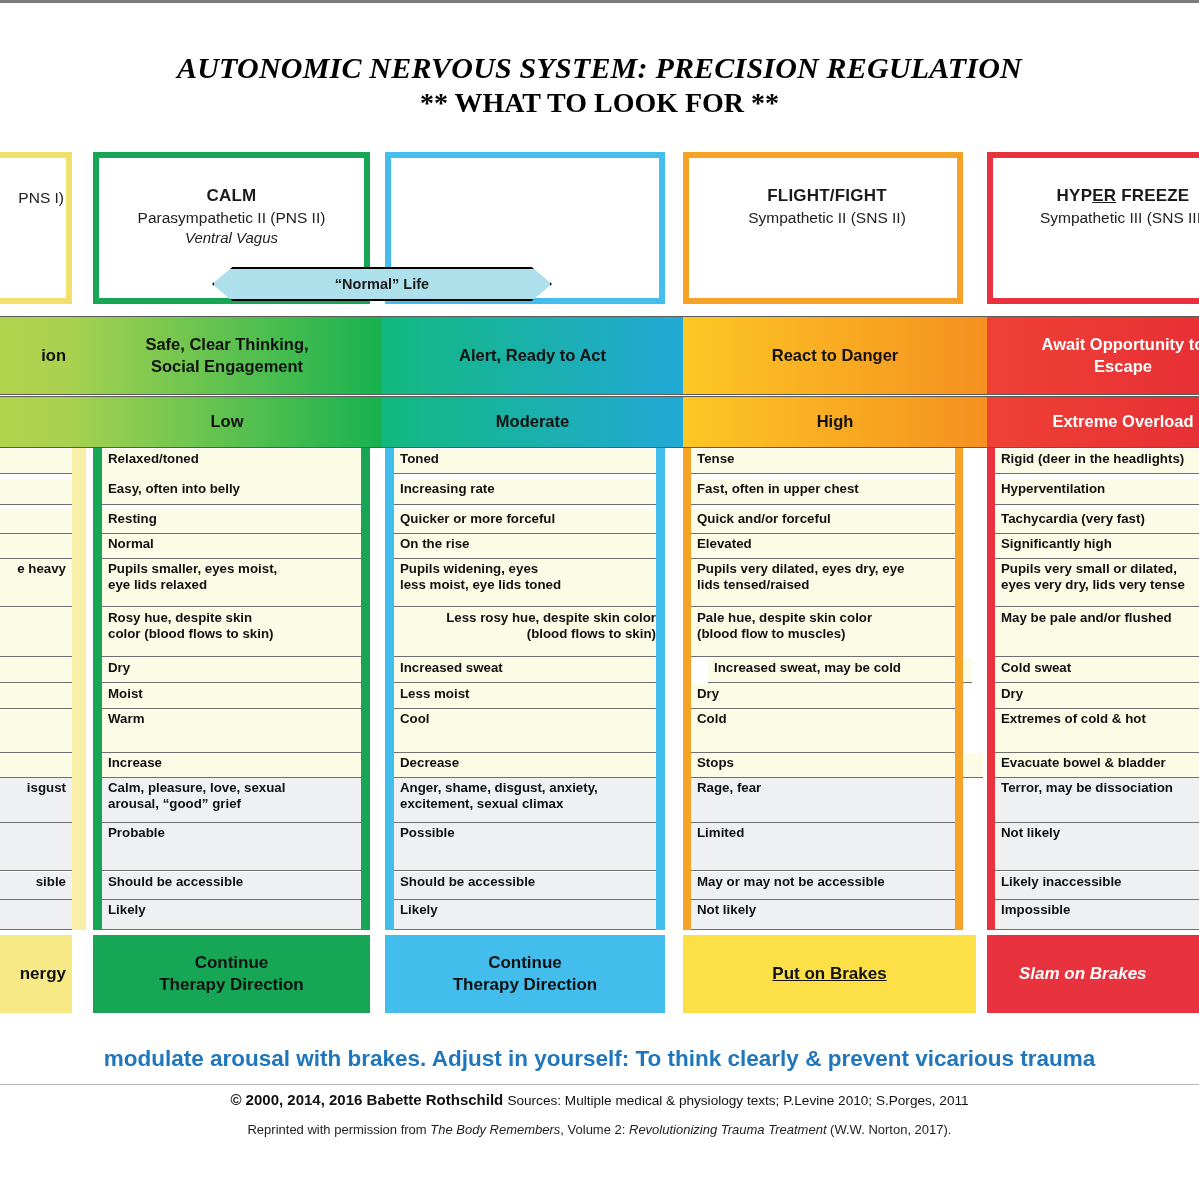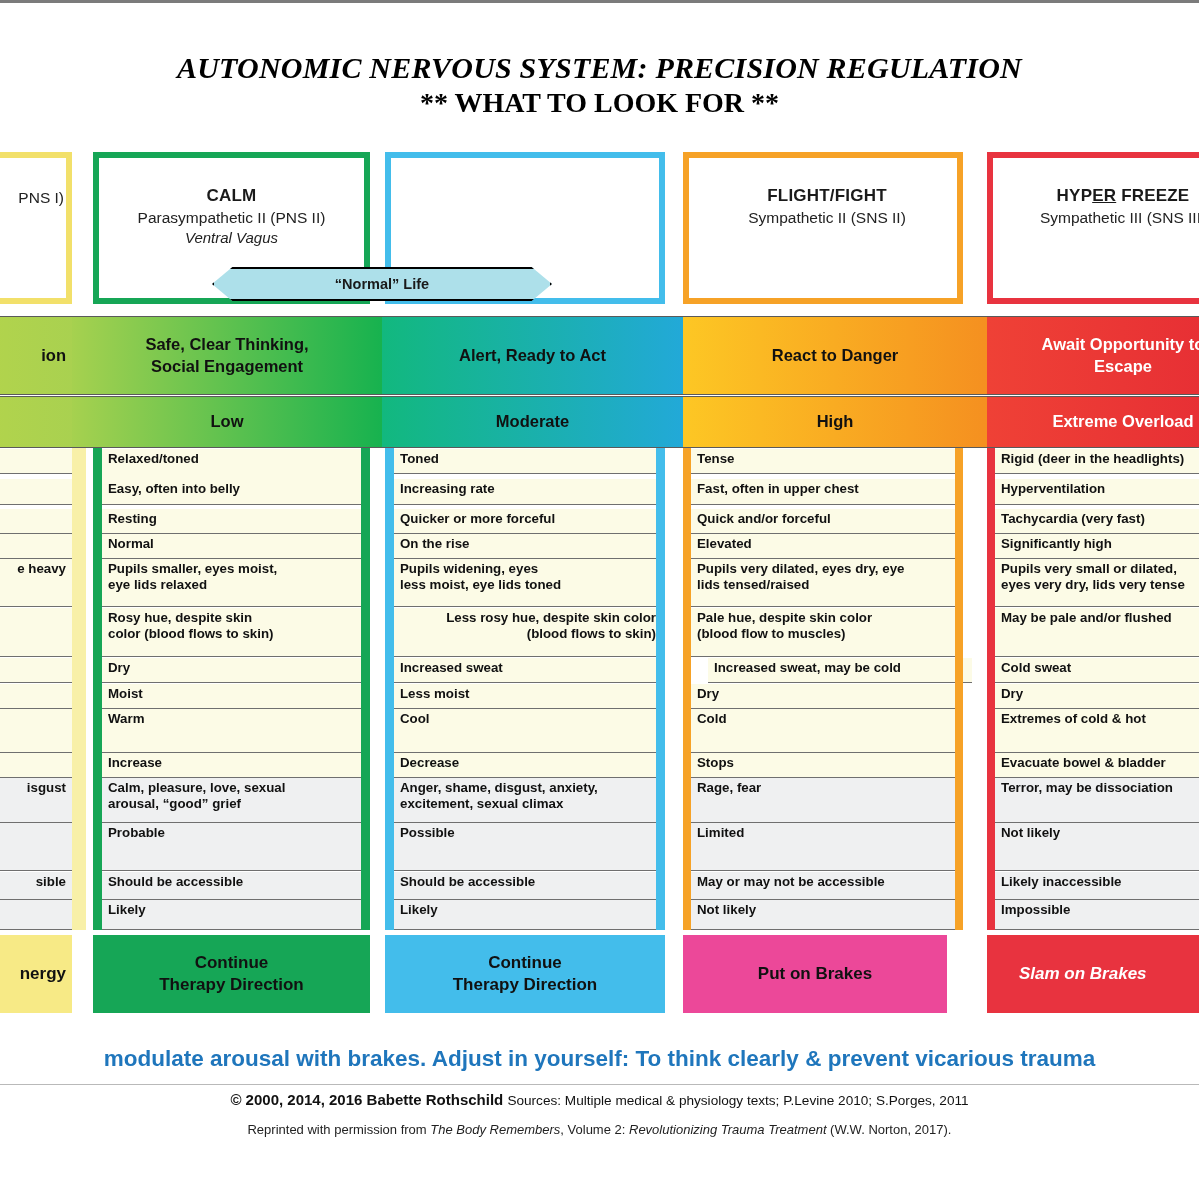--- a/index.html
+++ b/index.html
@@ -212,21 +212,21 @@
       <div class="cell gray" style="left: 394px; top: 900px; width: 262px; height: 30px;">Likely</div>
       <div class="cell cream" style="left: 691px; top: 449px; width: 264px; height: 25px;">Tense</div>
       <div class="cell cream" style="left: 691px; top: 479px; width: 264px; height: 26px;">Fast, often in upper chest</div>
       <div class="cell cream" style="left: 691px; top: 509px; width: 264px; height: 25px;">Quick and/or forceful</div>
       <div class="cell cream" style="left: 691px; top: 534px; width: 264px; height: 25px;">Elevated</div>
       <div class="cell cream two" style="left: 691px; top: 559px; width: 264px; height: 48px;">Pupils very dilated, eyes dry, eye<br>lids tensed/raised</div>
       <div class="cell cream two" style="left: 691px; top: 608px; width: 264px; height: 49px;">Pale hue, despite skin color<br>(blood flow to muscles)</div>
       <div class="cell cream" style="left: 691px; top: 658px; width: 264px; height: 25px; margin-left: 17px;">Increased sweat, may be cold</div>
       <div class="cell cream" style="left: 691px; top: 684px; width: 264px; height: 25px;">Dry</div>
       <div class="cell cream" style="left: 691px; top: 709px; width: 264px; height: 44px;">Cold</div>
-      <div class="cell cream" style="left: 691px; top: 753px; width: 264px; height: 25px;">Stops</div>
+      <div class="cell cream" style="left: 691px; top: 753px; width: 292px; height: 25px;">Stops</div>
       <div class="cell gray" style="left: 691px; top: 778px; width: 264px; height: 45px;">Rage, fear</div>
       <div class="cell gray" style="left: 691px; top: 823px; width: 264px; height: 48px;">Limited</div>
       <div class="cell gray" style="left: 691px; top: 872px; width: 264px; height: 28px;">May or may not be accessible</div>
       <div class="cell gray" style="left: 691px; top: 900px; width: 264px; height: 30px;">Not likely</div>
       <div class="cell cream" style="left: 995px; top: 449px; width: 264px; height: 25px;">Rigid (deer in the headlights)</div>
       <div class="cell cream" style="left: 995px; top: 479px; width: 264px; height: 26px;">Hyperventilation</div>
       <div class="cell cream" style="left: 995px; top: 509px; width: 264px; height: 25px;">Tachycardia (very fast)</div>
       <div class="cell cream" style="left: 995px; top: 534px; width: 264px; height: 25px;">Significantly high</div>
       <div class="cell cream two" style="left: 995px; top: 559px; width: 264px; height: 48px;">Pupils very small or dilated,<br>eyes very dry, lids very tense</div>
       <div class="cell cream" style="left: 995px; top: 608px; width: 264px; height: 49px;">May be pale and/or flushed</div>
@@ -251,21 +251,21 @@
 
   <div class="action" style="left:-60px; top:935px; width:132px; height:78px; background:#f7ea86; justify-content:flex-end; padding-right:6px;">
     <span>nergy</span>
   </div>
   <div class="action" style="left:93px; top:935px; width:277px; height:78px; background:#16a656;">
     <span>Continue<br>Therapy Direction</span>
   </div>
   <div class="action" style="left:385px; top:935px; width:280px; height:78px; background:#43bdeb;">
     <span>Continue<br>Therapy Direction</span>
   </div>
-  <div class="action" style="left:683px; top:935px; width:264px; height:78px; background:#ec4899;">
+  <div class="action" style="left:683px; top:935px; width:293px; height:78px; background:#fde047;text-decoration:underline;">
     <span>Put on Brakes</span>
   </div>
   <div class="action white" style="left:987px; top:935px; width:272px; height:78px; background:#e8333f; justify-content:flex-start; padding-left:32px;">
     <span>Slam on Brakes</span>
   </div>
 
   <div class="tagline">modulate arousal with brakes. Adjust in yourself: To think clearly &amp; prevent vicarious trauma</div>
   <div class="sep"></div>
   <div class="credit">
     <b>© 2000, 2014, 2016 Babette Rothschild</b>

